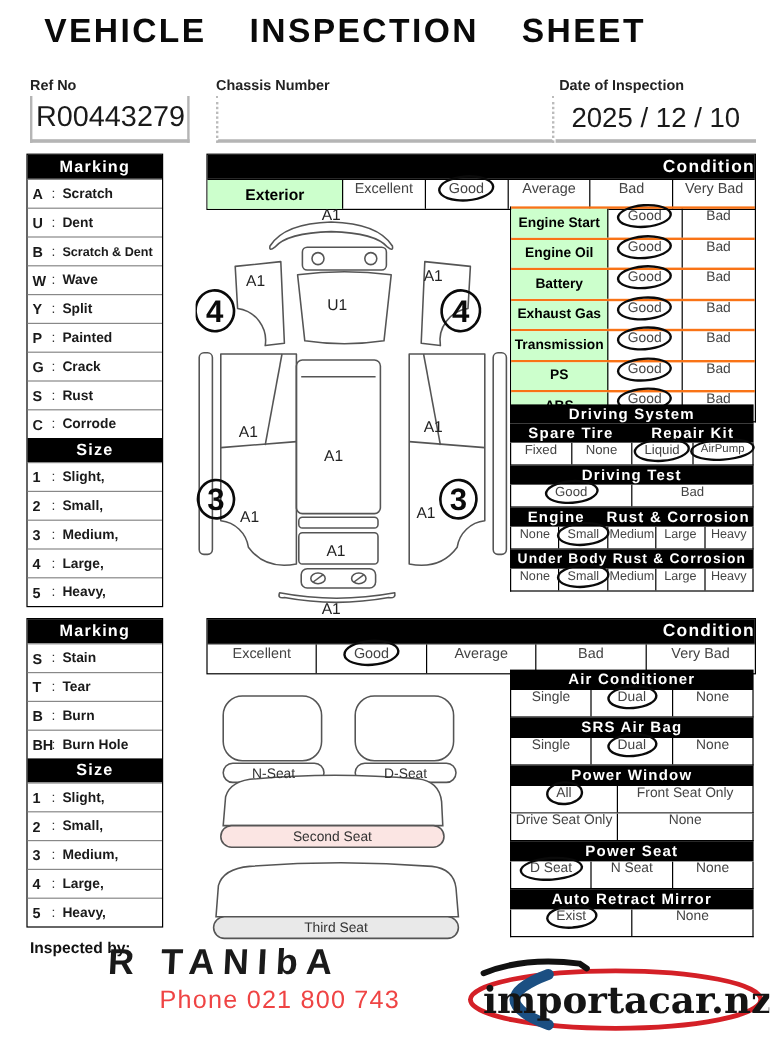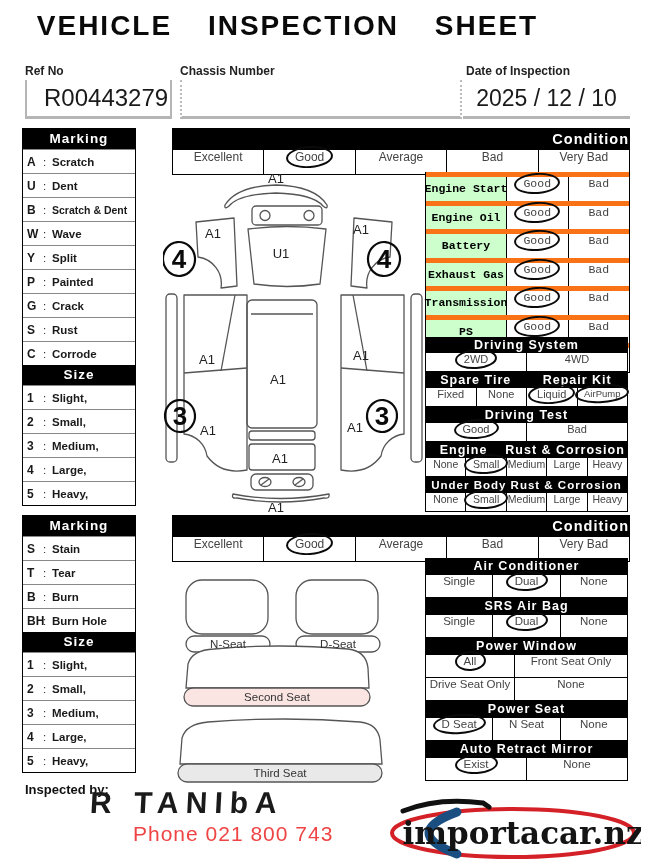--- a/index.html
+++ b/index.html
@@ -6,21 +6,21 @@
   .page{position:relative;width:650px;height:865px;background:#fff;overflow:hidden;
         font-family:"Liberation Sans",sans-serif;color:#111;}
   .abs{position:absolute;}
 
   
   .title{top:10px;left:0;width:575px;text-align:center;font-size:28px;font-weight:bold;
          letter-spacing:2px;word-spacing:26px;color:#0a0a0a;}
   .field-label{font-size:12px;font-weight:bold;color:#222;}
   .ref-box{left:25px;top:80px;width:126px;height:36px;border-left:2px solid #b5b5b5;
            border-right:2px solid #b5b5b5;border-bottom:3px solid #b5b5b5;
-           font-size:24px;color:#1a1a1a;display:flex;align-items:center;padding-left:17px;}
+           font-size:24px;color:#1a1a1a;display:flex;align-items:center;padding-left:3px;}
   .chassis-box{left:180px;top:80px;width:278px;height:36px;border-left:2px dotted #bbb;
            border-right:2px dotted #bbb;border-bottom:3px solid #b5b5b5;}
   .date-box{left:463px;top:80px;width:167px;height:36px;border-bottom:3px solid #b5b5b5;
            font-size:23px;color:#1a1a1a;display:flex;align-items:center;justify-content:center;}
 
   
   .bar{background:#000;color:#fff;font-weight:bold;text-align:center;letter-spacing:1px;
        overflow:hidden;white-space:nowrap;}
 
   
@@ -37,21 +37,21 @@
   .cond .bar{height:20px;line-height:20px;font-size:14.5px;text-align:right;}
   .cond .opts{display:flex;height:24px;border-top:1px solid #000;font-size:12px;color:#444;}
   .cond .label-cell{width:112px;background:#ccffcc;color:#000;font-weight:bold;
         border-right:1px solid #000;display:flex;align-items:center;justify-content:center;font-size:13px;}
   .cell{flex:1;border-right:1px solid #000;display:flex;align-items:flex-start;justify-content:center;
         white-space:nowrap;}
   .cell:last-child{border-right:none;}
 
   
   .etable{left:425px;top:172px;width:203px;border:1px solid #000;border-top:none;}
-  .erow{display:flex;height:23.5px;border-top:5px solid #f97316;font-size:11.5px;color:#444;font-family:Liberation Mono, monospace;}
+  .erow{display:flex;height:23.5px;border-top:2px solid #f97316;font-size:11.5px;color:#444;}
   .erow .elabel{width:80px;background:#ccffcc;color:#000;font-weight:bold;
         border-right:1px solid #000;display:flex;align-items:center;justify-content:center;
         font-size:11.5px;white-space:nowrap;}
 
   
   .stack{width:203px;}
   .dbar{height:16px;line-height:16px;font-size:12.5px;}
   .dbar.split{display:flex;}
   .dbar.split span{flex:1;}
   .drow{display:flex;height:18px;font-size:11px;color:#444;background:#fff;
@@ -166,20 +166,21 @@
     <div class="lrow">
         <span class="code">5</span>
         <span class="colon">:</span>
         <span class="desc">Heavy,</span>
       </div>
   </div>
 
   <div class="abs cond" style="left:172px;top:128px;">
     <div class="bar">Condition</div>
     <div class="opts">
+      <div class="label-cell">Exterior</div>
       <div class="cell">
           <span>Excellent</span>
         </div>
       <div class="cell">
           <span class="circ">Good</span>
         </div>
       <div class="cell">
           <span>Average</span>
         </div>
       <div class="cell">
@@ -317,28 +318,20 @@
           <span class="circ">Good</span>
         </div>
         <div class="cell">
           <span>Bad</span>
         </div>
       </div>
   </div>
 
   <div class="abs stack" style="left:425px;top:337px;">
     <div class="bar dbar">Driving System</div>
-    <div class="drow">
-      <div class="cell">
-          <span class="circ">2WD</span>
-        </div>
-      <div class="cell">
-          <span>4WD</span>
-        </div>
-    </div>
     <div class="bar dbar split">
       <span>Spare Tire</span>
       <span>Repair Kit</span>
     </div>
     <div class="drow">
       <div class="cell">
           <span>Fixed</span>
         </div>
       <div class="cell">
           <span>None</span>

